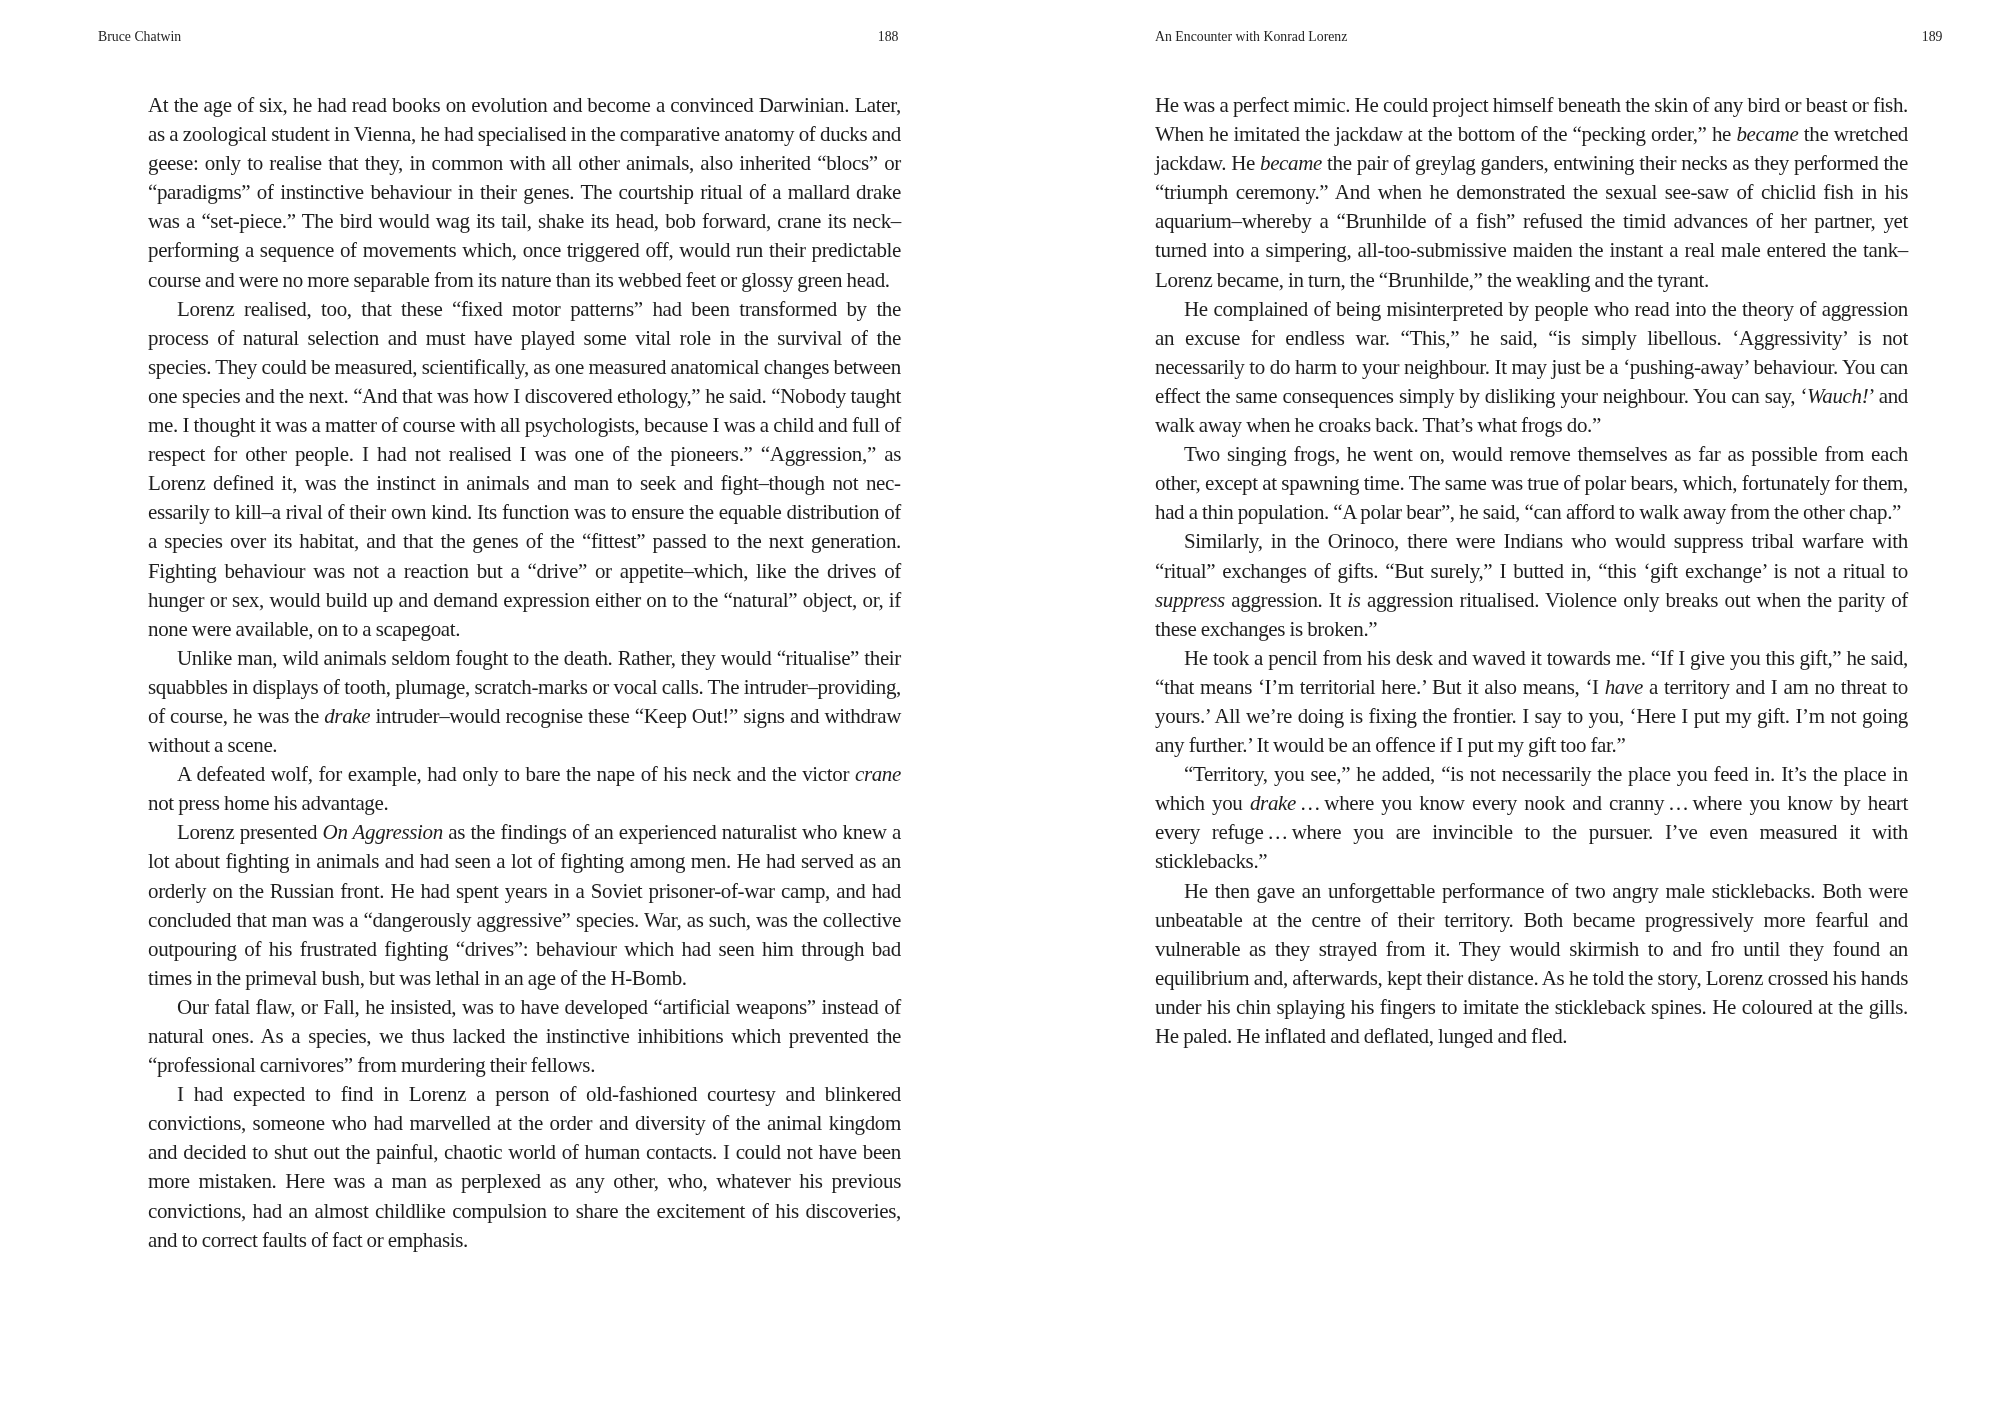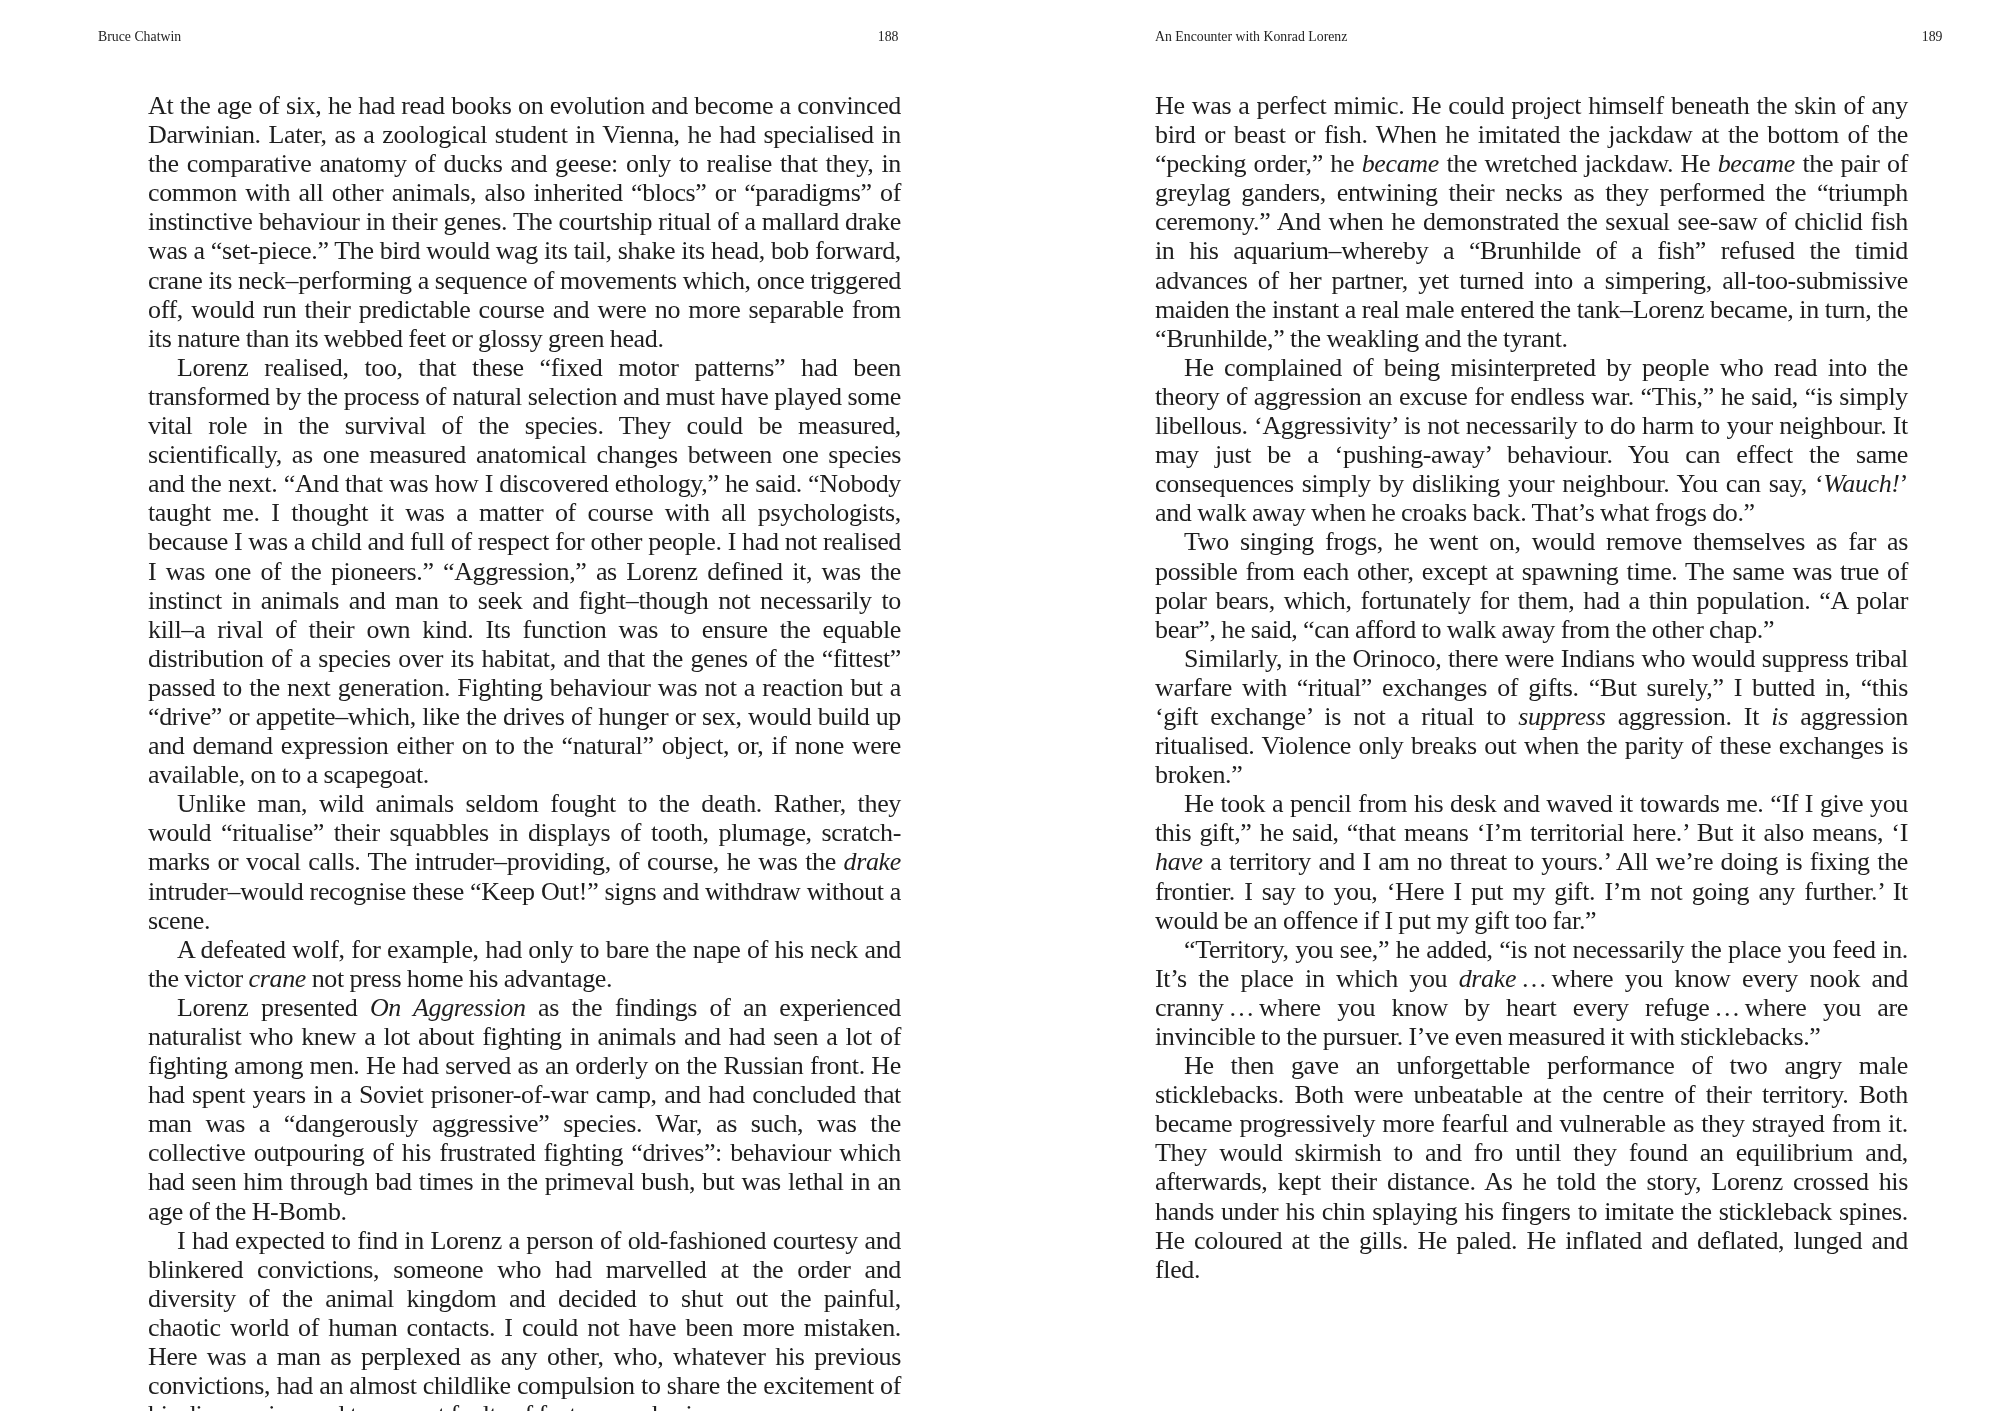--- a/index.html
+++ b/index.html
@@ -10,36 +10,37 @@
   .page.right { left:1000px; width:1000px; }
   .running-head { position:absolute; top:28px; font-size:15px; color:#222; letter-spacing:0; transform:scaleX(0.92); transform-origin:left top; white-space:nowrap; }
   .page-num { position:absolute; top:28px; font-size:15px; color:#222; transform:scaleX(0.92); transform-origin:right top; }
   .left .running-head { left:50px; }
   .left .page-num { left:828px; }
   .right .running-head { left:155px; }
   .right .page-num { left:920px; }
   .body-text { position:absolute; top:91px; width:753px; }
   .left .body-text { left:100px; }
   .right .body-text { left:155px; }
-  .para { margin:0; font-size:26px; line-height:29.1px; text-align:justify; text-indent:29px; hyphens:manual; letter-spacing:-0.35px; word-spacing:-0.5px; }
+  .para { margin:0; font-size:21px; line-height:29.1px; text-align:justify; text-indent:29px; hyphens:manual; letter-spacing:-0.35px; word-spacing:-0.5px; }
   .para.noindent { text-indent:0; }
   .para em { font-style:italic; }
 </style>
 </head>
 <body>
 
 <div class="page left">
   <div class="running-head">Bruce Chatwin</div>
   <div class="page-num">188</div>
   <div class="body-text">
       <p class="para noindent"><span>At the age of six, he had read books on evolution and become a convinced Darwin­ian. Later, as a zoological student in Vienna, he had specialised in the comparative anatomy of ducks and geese: only to realise that they, in common with all other animals, also inherited “blocs” or “paradigms” of instinctive behaviour in their genes. The courtship ritual of a mallard drake was a “set-piece.” The bird would wag its tail, shake its head, bob forward, crane its neck–performing a sequence of movements which, once triggered off, would run their predictable course and were no more separable from its nature than its webbed feet or glossy green head.</span></p>
       <p class="para"><span>Lorenz realised, too, that these “fixed motor patterns” had been transformed by the process of natural selection and must have played some vital role in the survival of the species. They could be measured, scientifically, as one measured anatomical changes between one species and the next. “And that was how I discovered ethology,” he said. “Nobody taught me. I thought it was a matter of course with all psychologists, because I was a child and full of respect for other people. I had not realised I was one of the pioneers.” “Aggression,” as Lorenz defined it, was the instinct in animals and man to seek and fight–though not nec­essarily to kill–a rival of their own kind. Its function was to ensure the equable distribution of a species over its habitat, and that the genes of the “fittest” passed to the next generation. Fighting behaviour was not a reaction but a “drive” or ap­petite–which, like the drives of hunger or sex, would build up and demand expres­sion either on to the “natural” object, or, if none were available, on to a scapegoat.</span></p>
       <p class="para"><span>Unlike man, wild animals seldom fought to the death. Rather, they would “ritualise” their squabbles in displays of tooth, plumage, scratch-marks or vocal calls. The intruder–providing, of course, he was the </span><em>drake</em><span> intruder–would recognise these “Keep Out!” signs and withdraw without a scene.</span></p>
       <p class="para"><span>A defeated wolf, for example, had only to bare the nape of his neck and the victor </span><em>crane</em><span> not press home his advantage.</span></p>
       <p class="para"><span>Lorenz presented </span><em>On Aggression</em><span> as the findings of an experienced naturalist who knew a lot about fighting in animals and had seen a lot of fighting among men. He had served as an orderly on the Russian front. He had spent years in a Soviet prisoner-of-war camp, and had concluded that man was a “dangerously aggressive” species. War, as such, was the collective outpouring of his frustrated fighting “drives”: behaviour which had seen him through bad times in the prime­val bush, but was lethal in an age of the H-Bomb.</span></p>
+      <p class="para"><span>Our fatal flaw, or Fall, he insisted, was to have developed “artificial weapons” instead of natural ones. As a species, we thus lacked the instinctive inhibitions which prevented the “professional carnivores” from murdering their fellows.</span></p>
       <p class="para"><span>I had expected to find in Lorenz a person of old-fashioned courtesy and blink­ered convictions, someone who had marvelled at the order and diversity of the animal kingdom and decided to shut out the painful, chaotic world of human con­tacts. I could not have been more mistaken. Here was a man as perplexed as any other, who, whatever his previous convictions, had an almost childlike compulsion to share the excitement of his discoveries, and to correct faults of fact or emphasis.</span></p>
     </div>
 </div>
 
 <div class="page right">
   <div class="running-head">An Encounter with Konrad Lorenz</div>
   <div class="page-num">189</div>
   <div class="body-text">
       <p class="para noindent"><span>He was a perfect mimic. He could project himself beneath the skin of any bird or beast or fish. When he imitated the jackdaw at the bottom of the “pecking order,” he </span><em>became</em><span> the wretched jackdaw. He </span><em>became</em><span> the pair of greylag ganders, entwin­ing their necks as they performed the “triumph ceremony.” And when he demon­strated the sexual see-saw of chiclid fish in his aquarium–whereby a “Brunhilde of a fish” refused the timid advances of her partner, yet turned into a simpering, all-too-submissive maiden the instant a real male entered the tank–Lorenz be­came, in turn, the “Brunhilde,” the weakling and the tyrant.</span></p>
       <p class="para"><span>He complained of being misinterpreted by people who read into the theory of aggression an excuse for endless war. “This,” he said, “is simply libellous. ‘Ag­gressivity’ is not necessarily to do harm to your neighbour. It may just be a ‘pushing-away’ behaviour. You can effect the same consequences simply by dis­liking your neighbour. You can say, ‘</span><em>Wauch!</em><span>’ and walk away when he croaks back. That’s what frogs do.”</span></p>

